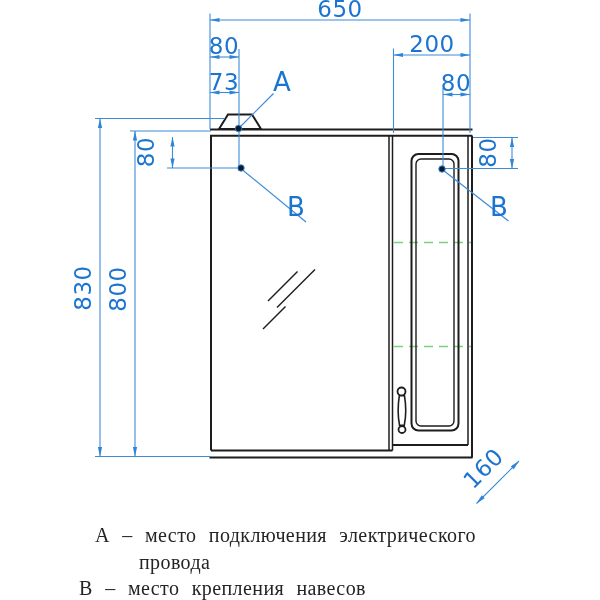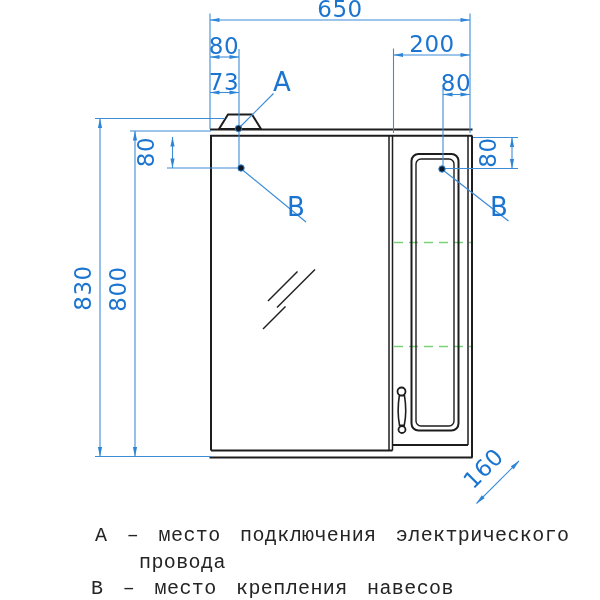--- a/index.html
+++ b/index.html
@@ -11,21 +11,21 @@
   .dimnum{
     fill:#1b74d0;font-size:23px;font-family:"DejaVu Sans",sans-serif;
     text-anchor:middle;letter-spacing:0.5px;
   }
   .callout{
     fill:#1b74d0;font-size:26px;font-family:"DejaVu Sans",sans-serif;
     text-anchor:middle;
   }
   .legend-row{
     position:absolute;color:#242424;font-size:20px;letter-spacing:0.4px;
-    word-spacing:7px;white-space:nowrap;font-family:Liberation Mono, monospace;
+    word-spacing:7px;white-space:nowrap;font-family:Liberation Serif, serif;
   }
 </style>
 </head>
 <body>
 
 <div class="canvas">
 <svg width="600" height="600" viewBox="0 0 600 600">
 
   <g stroke="#79d279" stroke-width="1.6" stroke-dasharray="9 6">
     <line x1="394" y1="242.5" x2="473" y2="242.5"></line>
@@ -126,15 +126,15 @@
     <text class="dimnum" transform="translate(489,474) rotate(-45)">160</text>
     <text class="callout" x="282" y="91">А</text>
     <text class="callout" x="296" y="216">В</text>
     <text class="callout" x="499" y="216">В</text>
   </g>
 </svg>
 
 <div>
   <div class="legend-row" style="left:95px;top:524px;">А – место подключения электрического</div>
   <div class="legend-row" style="left:139px;top:551px;">провода</div>
-  <div class="legend-row" style="left:91px;top:577px;">В – место крепления навесов</div>
+  <div class="legend-row" style="left:79px;top:577px;">В – место крепления навесов</div>
 </div>
 </div>
 
 </body></html>

